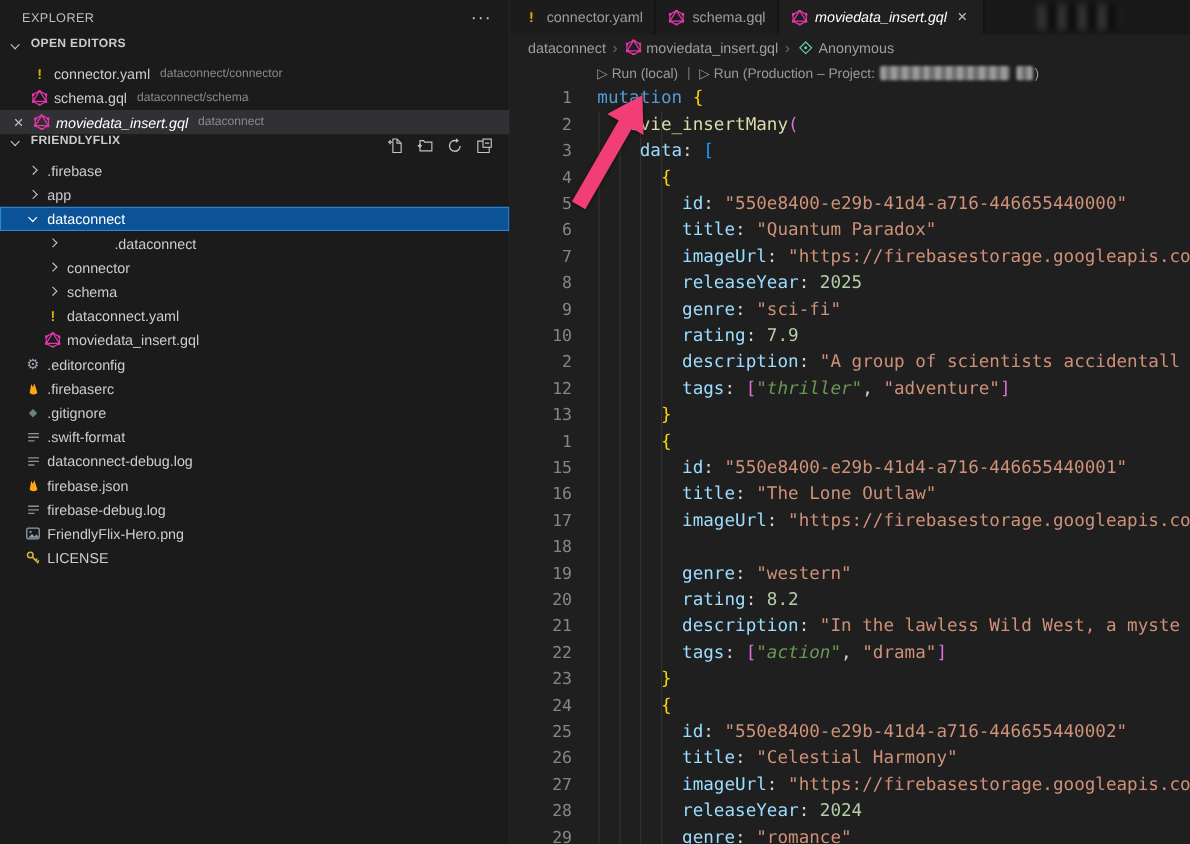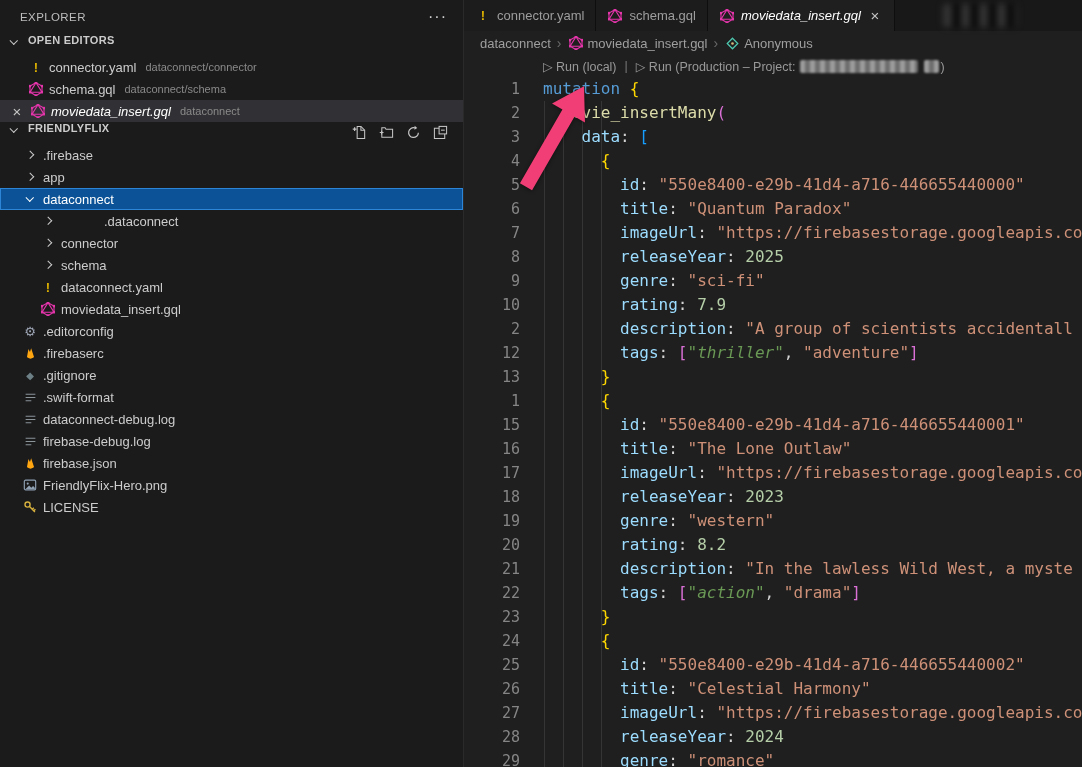--- a/index.html
+++ b/index.html
@@ -262,33 +262,33 @@
         <div class="row tree-row" style="padding-left: 22px;">
           <span class="ficon">
             <svg width="13" height="13" viewBox="0 0 16 16">
               <path d="M2 4 H14 M2 8 H14 M2 12 H9" stroke="#8a9499" stroke-width="1.5" fill="none"></path>
             </svg>
           </span>
           <span class="name">dataconnect-debug.log</span>
         </div>
         <div class="row tree-row" style="padding-left: 22px;">
           <span class="ficon">
+            <svg width="13" height="13" viewBox="0 0 24 24">
+              <path fill="#ffa611" d="M5.5 18.5 L8.2 3.8 L11 9.2 L13.2 2.5 L18.5 18.5 C18.5 18.5 15.8 21.5 12 21.5 C8.2 21.5 5.5 18.5 5.5 18.5 Z"></path>
+            </svg>
+          </span>
+          <span class="name">firebase.json</span>
+        </div>
+        <div class="row tree-row" style="padding-left: 22px;">
+          <span class="ficon">
             <svg width="13" height="13" viewBox="0 0 16 16">
               <path d="M2 4 H14 M2 8 H14 M2 12 H9" stroke="#8a9499" stroke-width="1.5" fill="none"></path>
             </svg>
           </span>
           <span class="name">firebase-debug.log</span>
-        </div>
-        <div class="row tree-row" style="padding-left: 22px;">
-          <span class="ficon">
-            <svg width="13" height="13" viewBox="0 0 24 24">
-              <path fill="#ffa611" d="M5.5 18.5 L8.2 3.8 L11 9.2 L13.2 2.5 L18.5 18.5 C18.5 18.5 15.8 21.5 12 21.5 C8.2 21.5 5.5 18.5 5.5 18.5 Z"></path>
-            </svg>
-          </span>
-          <span class="name">firebase.json</span>
         </div>
         <div class="row tree-row" style="padding-left: 22px;">
           <span class="ficon">
             <svg width="14" height="14" viewBox="0 0 16 16">
               <rect x="1.5" y="2.5" width="13" height="11" rx="1.5" fill="none" stroke="#8fa1b3" stroke-width="1.3"></rect>
               <circle cx="5.4" cy="6.4" r="1.2" fill="#8fa1b3"></circle>
               <path d="M3 12.5 L7 8.5 L9.5 11 L11.5 9 L13.5 11 L13.5 12.5 Z" fill="#8fa1b3"></path>
             </svg>
           </span>
           <span class="name">FriendlyFlix-Hero.png</span>
@@ -420,21 +420,21 @@
           <div class="cline"><div class="gut">8</div><div class="ctext"><span class="tk pun">        </span><span class="tk prop">releaseYear</span><span class="tk pun">: </span><span class="tk num">2025</span></div></div>
           <div class="cline"><div class="gut">9</div><div class="ctext"><span class="tk pun">        </span><span class="tk prop">genre</span><span class="tk pun">: </span><span class="tk str">"sci-fi"</span></div></div>
           <div class="cline"><div class="gut">10</div><div class="ctext"><span class="tk pun">        </span><span class="tk prop">rating</span><span class="tk pun">: </span><span class="tk num">7.9</span></div></div>
           <div class="cline"><div class="gut">2</div><div class="ctext"><span class="tk pun">        </span><span class="tk prop">description</span><span class="tk pun">: </span><span class="tk str">"A group of scientists accidentall</span></div></div>
           <div class="cline"><div class="gut">12</div><div class="ctext"><span class="tk pun">        </span><span class="tk prop">tags</span><span class="tk pun">: </span><span class="tk b2">[</span><span class="tk em">"thriller"</span><span class="tk pun">, </span><span class="tk str">"adventure"</span><span class="tk b2">]</span></div></div>
           <div class="cline"><div class="gut">13</div><div class="ctext"><span class="tk pun">      </span><span class="tk b1">}</span></div></div>
           <div class="cline"><div class="gut">1</div><div class="ctext"><span class="tk pun">      </span><span class="tk b1">{</span></div></div>
           <div class="cline"><div class="gut">15</div><div class="ctext"><span class="tk pun">        </span><span class="tk prop">id</span><span class="tk pun">: </span><span class="tk str">"550e8400-e29b-41d4-a716-446655440001"</span></div></div>
           <div class="cline"><div class="gut">16</div><div class="ctext"><span class="tk pun">        </span><span class="tk prop">title</span><span class="tk pun">: </span><span class="tk str">"The Lone Outlaw"</span></div></div>
           <div class="cline"><div class="gut">17</div><div class="ctext"><span class="tk pun">        </span><span class="tk prop">imageUrl</span><span class="tk pun">: </span><span class="tk str">"</span><span class="tk link">https://firebasestorage.googleapis.co</span></div></div>
-          <div class="cline"><div class="gut">18</div><div class="ctext"><span class="tk pun">        </span><span class="tk prop">releaseYear</span><span class="tk pun">: </span><span class="tk num">2023</span></div></div>
+          <div class="cline"><div class="gut">18</div></div>
           <div class="cline"><div class="gut">19</div><div class="ctext"><span class="tk pun">        </span><span class="tk prop">genre</span><span class="tk pun">: </span><span class="tk str">"western"</span></div></div>
           <div class="cline"><div class="gut">20</div><div class="ctext"><span class="tk pun">        </span><span class="tk prop">rating</span><span class="tk pun">: </span><span class="tk num">8.2</span></div></div>
           <div class="cline"><div class="gut">21</div><div class="ctext"><span class="tk pun">        </span><span class="tk prop">description</span><span class="tk pun">: </span><span class="tk str">"In the lawless Wild West, a myste</span></div></div>
           <div class="cline"><div class="gut">22</div><div class="ctext"><span class="tk pun">        </span><span class="tk prop">tags</span><span class="tk pun">: </span><span class="tk b2">[</span><span class="tk em">"action"</span><span class="tk pun">, </span><span class="tk str">"drama"</span><span class="tk b2">]</span></div></div>
           <div class="cline"><div class="gut">23</div><div class="ctext"><span class="tk pun">      </span><span class="tk b1">}</span></div></div>
           <div class="cline"><div class="gut">24</div><div class="ctext"><span class="tk pun">      </span><span class="tk b1">{</span></div></div>
           <div class="cline"><div class="gut">25</div><div class="ctext"><span class="tk pun">        </span><span class="tk prop">id</span><span class="tk pun">: </span><span class="tk str">"550e8400-e29b-41d4-a716-446655440002"</span></div></div>
           <div class="cline"><div class="gut">26</div><div class="ctext"><span class="tk pun">        </span><span class="tk prop">title</span><span class="tk pun">: </span><span class="tk str">"Celestial Harmony"</span></div></div>
           <div class="cline"><div class="gut">27</div><div class="ctext"><span class="tk pun">        </span><span class="tk prop">imageUrl</span><span class="tk pun">: </span><span class="tk str">"</span><span class="tk link">https://firebasestorage.googleapis.co</span></div></div>
           <div class="cline"><div class="gut">28</div><div class="ctext"><span class="tk pun">        </span><span class="tk prop">releaseYear</span><span class="tk pun">: </span><span class="tk num">2024</span></div></div>

